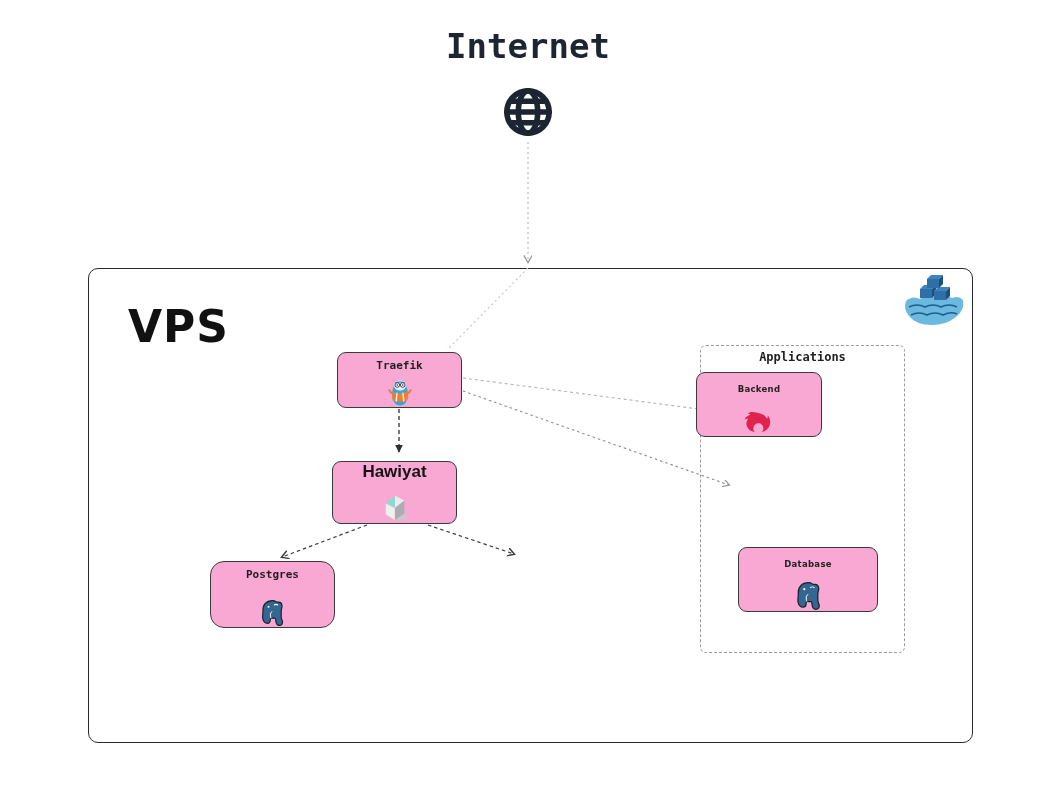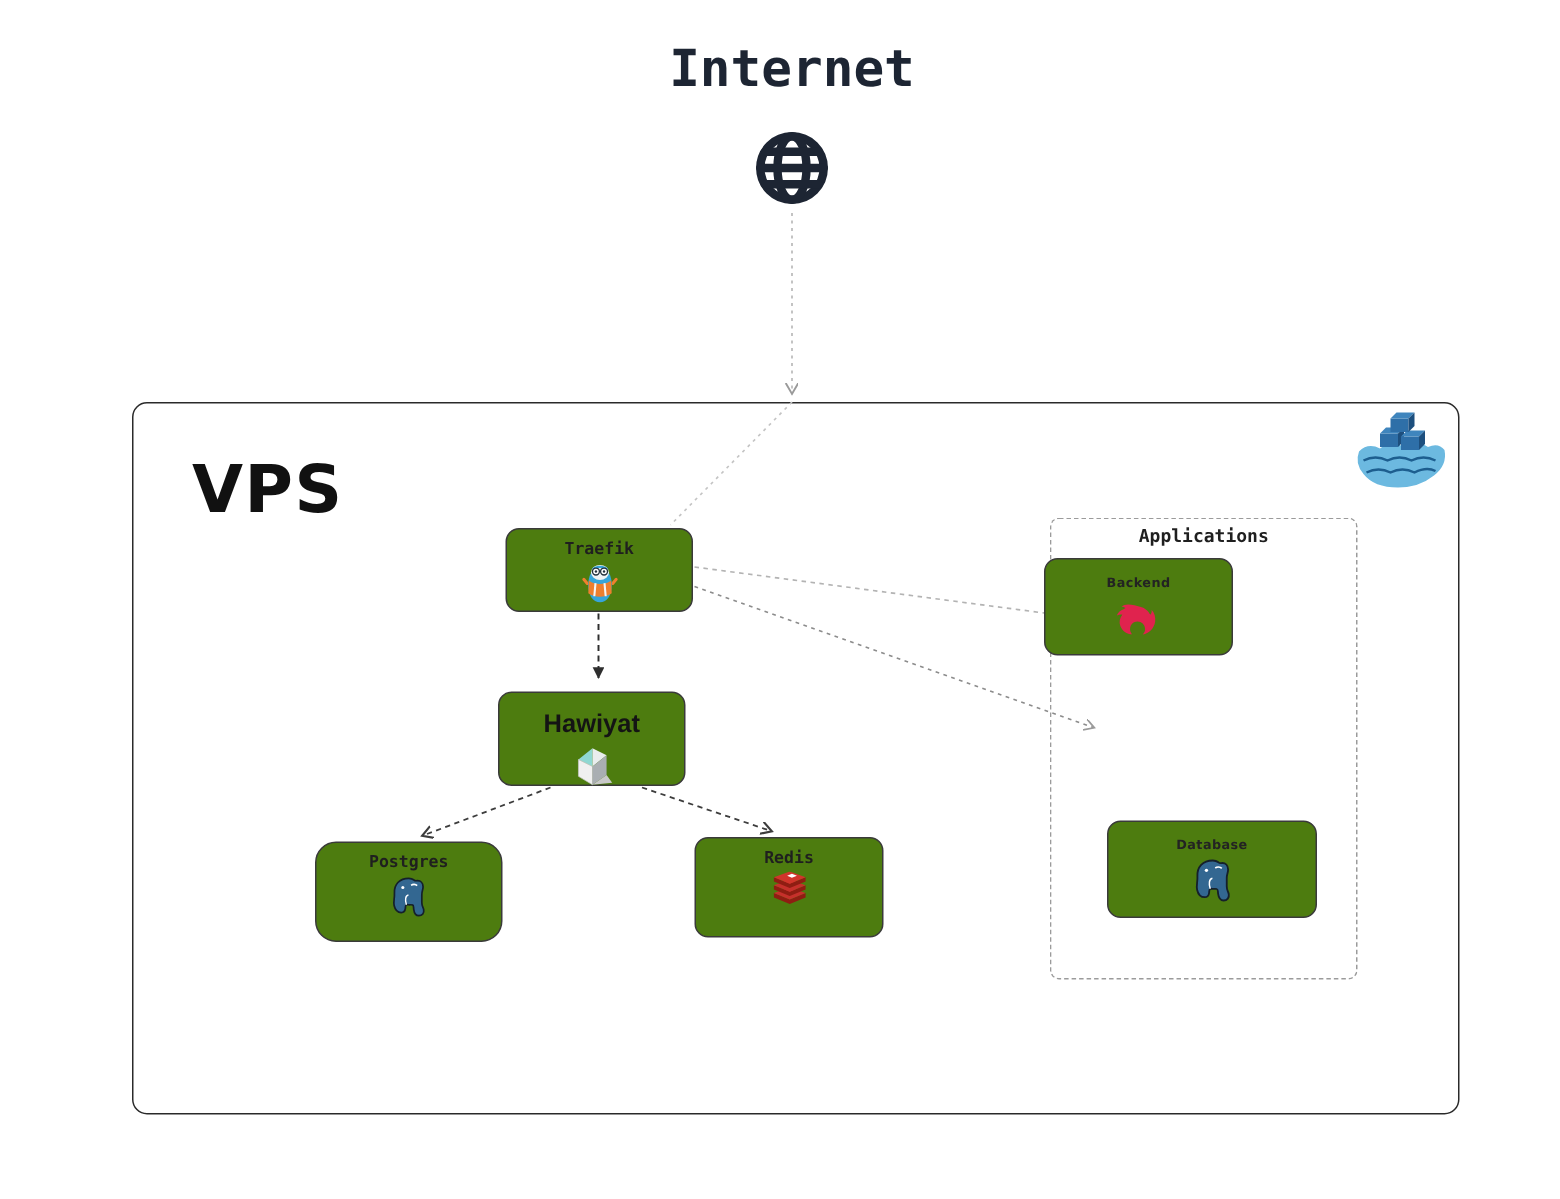--- a/index.html
+++ b/index.html
@@ -12,26 +12,26 @@
 
   .vps-box{position:absolute;left:88px;top:268px;width:885px;height:475px;
     border:1.6px solid #2a2a2a;border-radius:10px;background:#ffffff;box-sizing:border-box;}
   .vps-label{position:absolute;left:128px;top:301px;
     font-family:"DejaVu Sans",sans-serif;font-size:44px;font-weight:600;color:#111;letter-spacing:1px;}
 
   .docker{position:absolute;left:902px;top:271px;width:64px;height:58px;z-index:6;}
 
   .edges{position:absolute;left:0;top:0;z-index:3;pointer-events:none;}
 
-  .node{position:absolute;background:#4d7c0f;border:1.5px solid #3a3a3a;border-radius:9px;
-    box-sizing:border-box;display:flex;flex-direction:column;align-items:center;z-index:4;}
+  .node{position:absolute;background:#f9a8d4;border:1.5px solid #3a3a3a;border-radius:9px;
+    box-sizing:border-box;display:flex;flex-direction:column;align-items:center;z-index:4;justify-content:space-between;}
   .node-label{font-family:"DejaVu Sans Mono",monospace;font-size:11px;font-weight:700;
     color:#1f1f1f;margin-top:6px;}
   .node-label.big{font-family:"Liberation Sans","DejaVu Sans",sans-serif;font-size:17px;
-    font-weight:700;color:#141414;margin-top:11px;}
+    font-weight:700;color:#141414;margin-top:0;}
   .node-label.tiny{font-family:"DejaVu Sans",sans-serif;font-size:8.5px;font-weight:700;
     letter-spacing:0.3px;color:#232323;margin-top:11px;}
   .node-icon{margin-top:3px;line-height:0;}
 
   .traefik-node{left:337px;top:352px;width:125px;height:56px;}
   .hawiyat-node{left:332px;top:461px;width:125px;height:63px;}
   .postgres-node{left:210px;top:561px;width:125px;height:67px;border-radius:14px;}
   .redis-node{left:463px;top:558px;width:126px;height:67px;}
 
   .apps-box{position:absolute;left:700px;top:345px;width:205px;height:308px;
@@ -139,34 +139,20 @@
     <div class="node-icon">
       <svg width="27" height="28" viewBox="0 0 26 27">
         <path d="M13 1.5 C7 1.5 3.5 5.5 3.8 11 C4 14.5 3 16.5 3.6 19 C4.2 21.7 6 23.5 8.2 23.5 C9.8 23.5 10.6 22.6 10.8 21 C11 19.7 10.7 18.7 11.6 18.5 C12.1 18.4 12.8 18.5 13.5 18.5 C14.3 18.5 14.9 18.4 15.4 18.6 C16.3 18.9 16 20 16.2 21.4 C16.4 22.9 17.3 25.5 19.5 25.5 C21.7 25.5 23 23.8 22.6 21.6 C22.3 19.9 21.4 19.4 21.4 17 L21.4 12 C21.4 9.5 22.3 8.7 22.2 6.8 C22.1 4.5 20.6 3 18.8 3 C17.8 3 17.2 3.3 16.4 2.6 C15.5 1.9 14.4 1.5 13 1.5 Z" fill="#336791" stroke="#15202b" stroke-width="1.1"></path>
         <circle cx="9.2" cy="7.4" r="1" fill="#ffffff"></circle>
         <path d="M14.5 6 C15.5 5.2 17.4 5.1 18.4 6.2" stroke="#ffffff" stroke-width="1" fill="none"></path>
         <path d="M11.5 18.5 C10.5 15.5 10.8 12.5 12.8 12.2" stroke="#ffffff" stroke-width="0.9" fill="none"></path>
       </svg>
     </div>
   </div>
 
-  <div class="node redis-node">
-    <div class="node-label">Redis</div>
-    <div class="node-icon">
-      <svg width="27" height="24" viewBox="0 0 28 25">
-        <polygon points="3,15 14,19.5 25,15 25,18 14,22.5 3,18" fill="#8f1d12"></polygon>
-        <polygon points="14,11 25,15 14,19.5 3,15" fill="#c6302b"></polygon>
-        <polygon points="3,9.5 14,14 25,9.5 25,12.5 14,17 3,12.5" fill="#8f1d12"></polygon>
-        <polygon points="14,5.5 25,9.5 14,14 3,9.5" fill="#c6302b"></polygon>
-        <polygon points="3,4 14,8.5 25,4 25,7 14,11.5 3,7" fill="#8f1d12"></polygon>
-        <polygon points="14,0 25,4 14,8.5 3,4" fill="#d1352b"></polygon>
-        <polygon points="15.5,1.6 19,2.9 15.5,4.3 12.2,3" fill="#ffffff"></polygon>
-      </svg>
-    </div>
-  </div>
 
   <div class="apps-box"></div>
   <div class="apps-title">Applications</div>
 
   <div class="node backend-node">
     <div class="node-label tiny">Backend</div>
     <div class="node-icon">
       <svg width="32" height="30" viewBox="0 0 30 28">
         <path d="M8.5 5.5 C7 5.5 5.5 6 4.3 7 C5.3 7 6.2 7.3 6.9 7.8 C5 9.2 2.5 9.5 1.5 12.5 C2.6 11.9 3.8 11.7 4.9 11.9 C3.3 13.8 2.7 16.4 3.6 18.8 C4.7 22 7.7 24.2 11 24.2 C10 23.1 9.5 21.6 9.8 20.1 C10.2 17.9 12 16.3 14.2 16.2 C16.8 16.1 19 18.1 19.1 20.7 C19.2 22.1 18.6 23.4 17.6 24.3 C21.6 23.6 24.8 20.4 25.4 16.3 C25.8 13.5 25 10.8 23.2 8.8 C23.4 10 23.1 11.1 22.4 12 C21.2 9.4 18.8 7.5 16 6.9 C13.5 6.4 11.6 5.5 8.5 5.5 Z" fill="#e0234e"></path>
       </svg>

